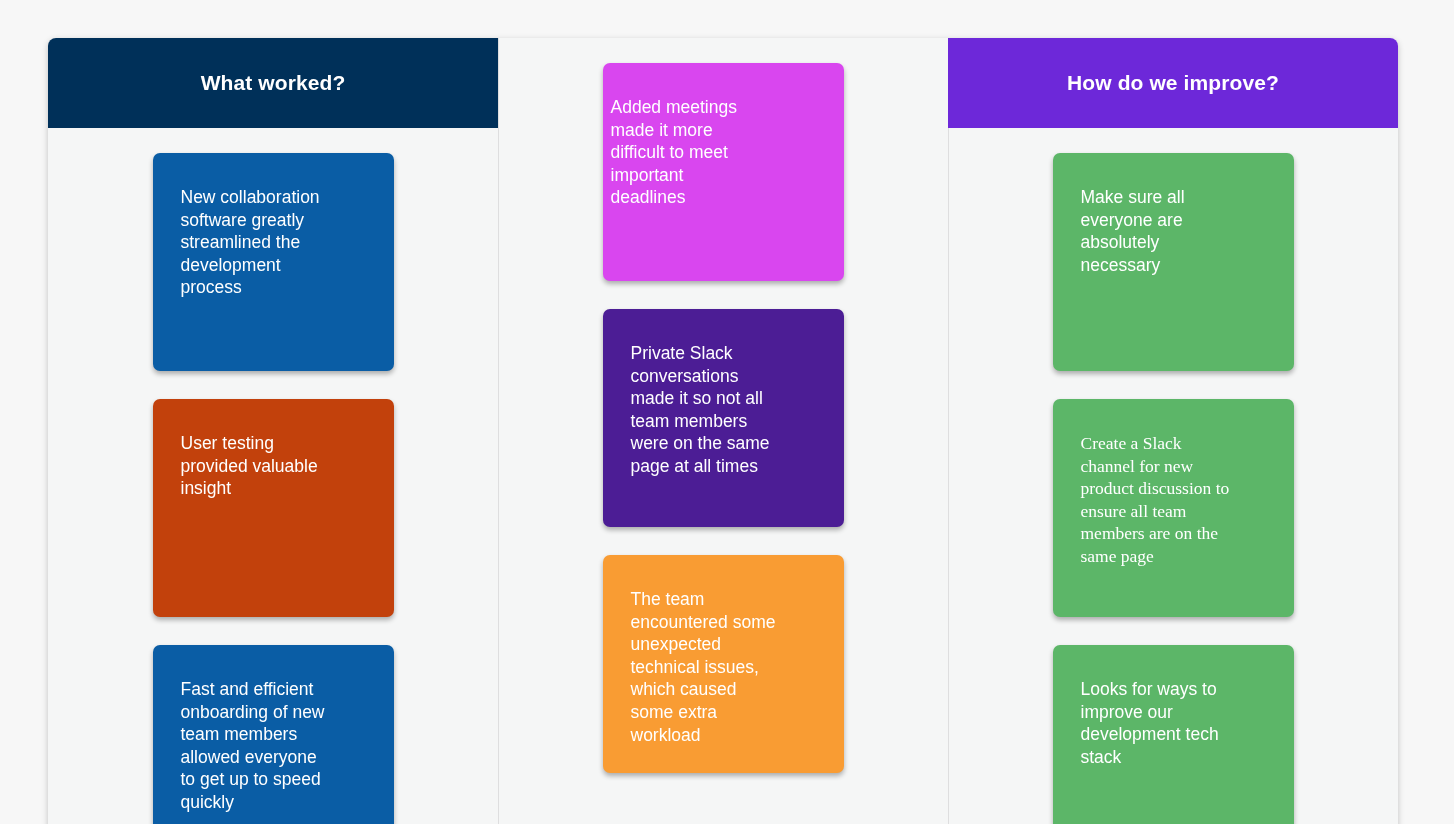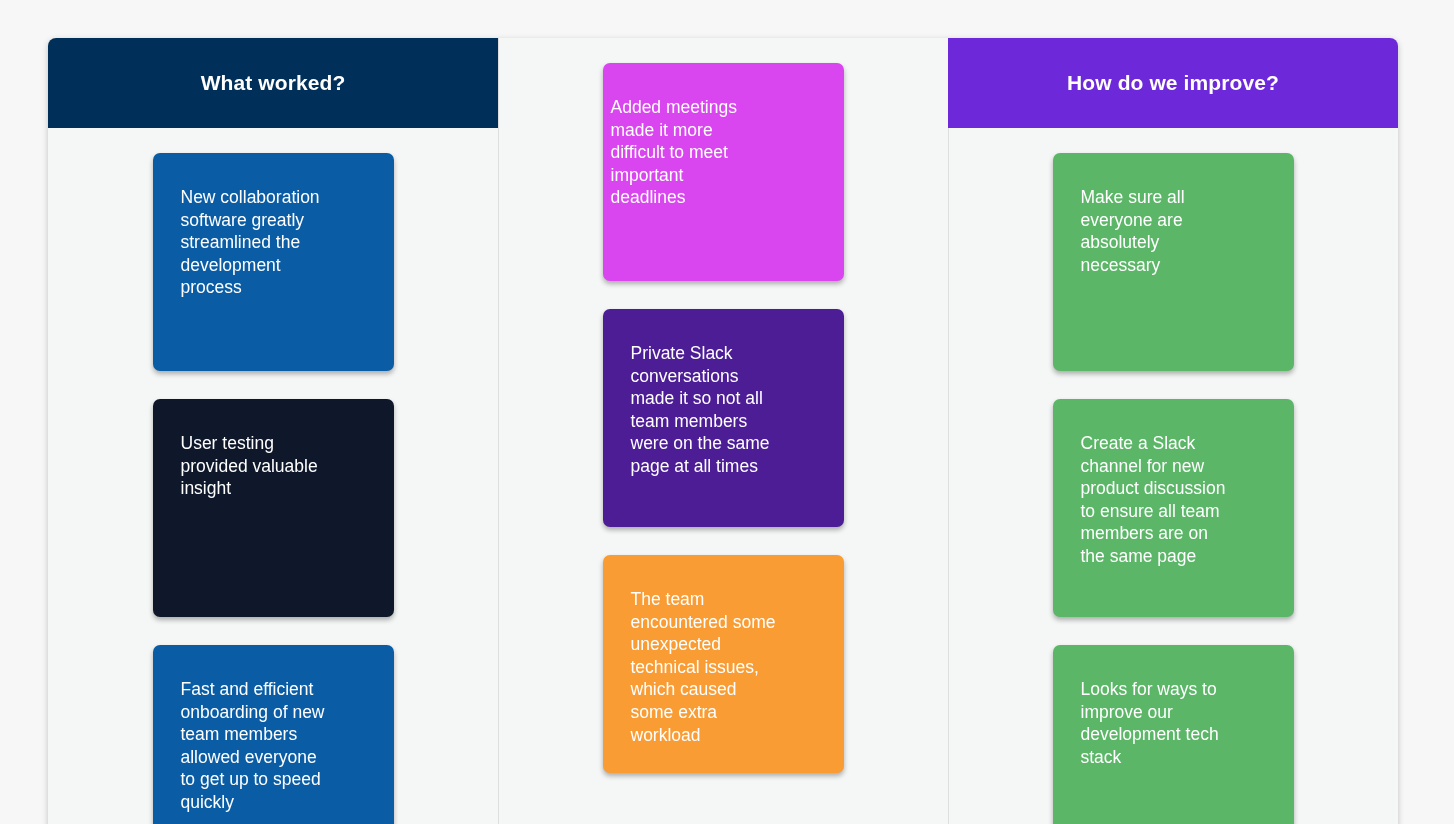--- a/index.html
+++ b/index.html
@@ -97,21 +97,21 @@
 </head>
 <body style="background: rgb(247, 247, 247);">
 
 <div id="board" style="background: rgb(245, 246, 246);">
     <div class="column">
       <div class="col-header" style="background: rgb(0, 48, 89);">What worked?</div>
       <div class="col-body">
         <div class="card" style="background: rgb(10, 93, 165);">
           <span class="card-text">New collaboration software greatly streamlined the development process</span>
         </div>
-        <div class="card" style="background: #0f172a;">
+        <div class="card" style="background: #c2410c;">
           <span class="card-text">User testing provided valuable insight</span>
         </div>
         <div class="card" style="background: rgb(10, 93, 165);">
           <span class="card-text">Fast and efficient onboarding of new team members allowed everyone to get up to speed quickly</span>
         </div>
       </div>
     </div>
     <div class="column">
       <div class="col-body">
         <div class="card" style="background: #d946ef; padding-left: 8px;">
@@ -124,21 +124,21 @@
           <span class="card-text">The team encountered some unexpected technical issues, which caused some extra workload</span>
         </div>
       </div>
     </div>
     <div class="column">
       <div class="col-header" style="background: #6d28d9;">How do we improve?</div>
       <div class="col-body">
         <div class="card" style="background: rgb(92, 182, 104);">
           <span class="card-text">Make sure all everyone are absolutely necessary</span>
         </div>
-        <div class="card" style="background: rgb(92, 182, 104);">
+        <div class="card" style="background: rgb(92, 182, 104); font-family: Liberation Serif, serif;">
           <span class="card-text">Create a Slack channel for new product discussion to ensure all team members are on the same page</span>
         </div>
         <div class="card" style="background: rgb(92, 182, 104);">
           <span class="card-text">Looks for ways to improve our development tech stack</span>
         </div>
       </div>
     </div>
   </div>
 
 </body></html>

